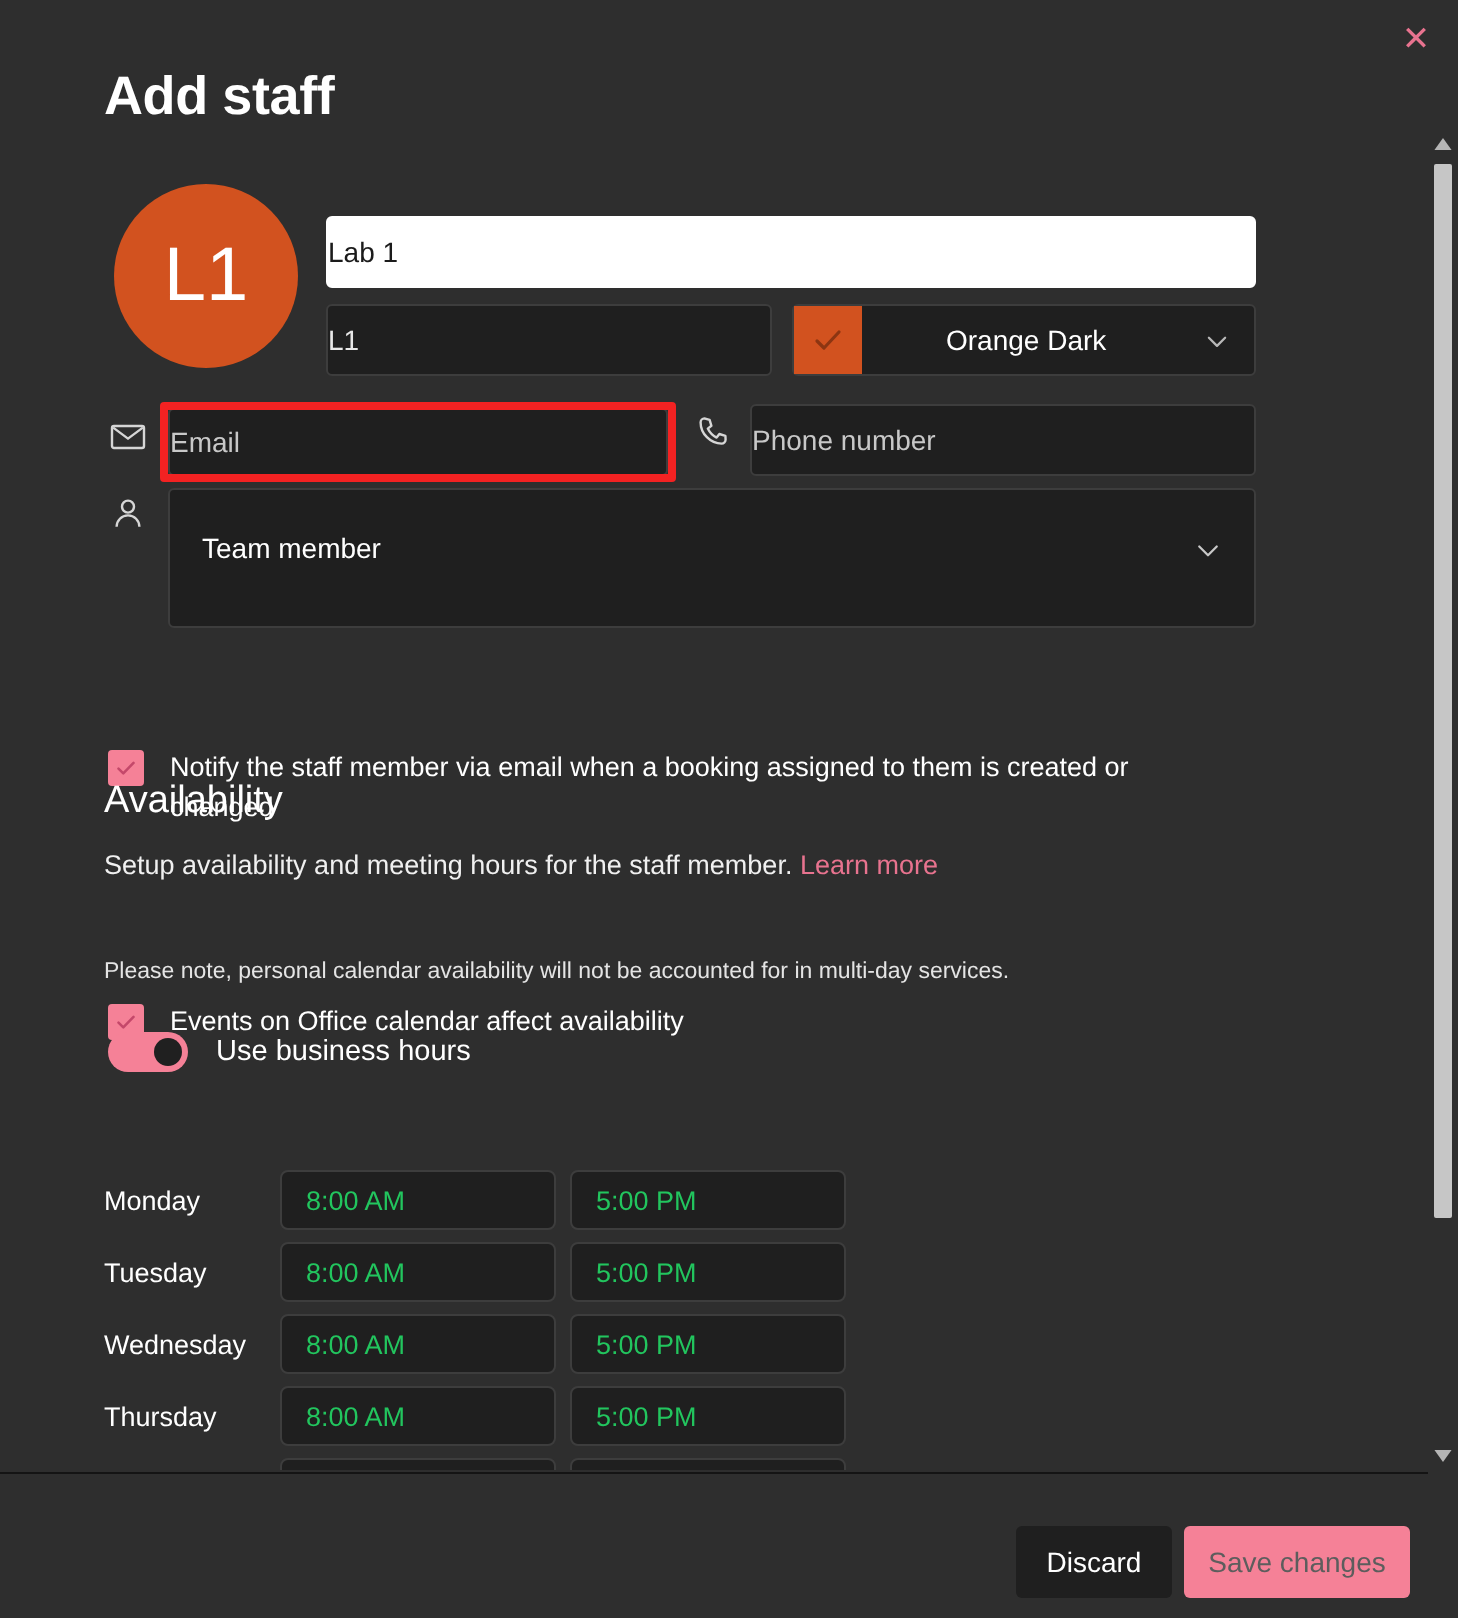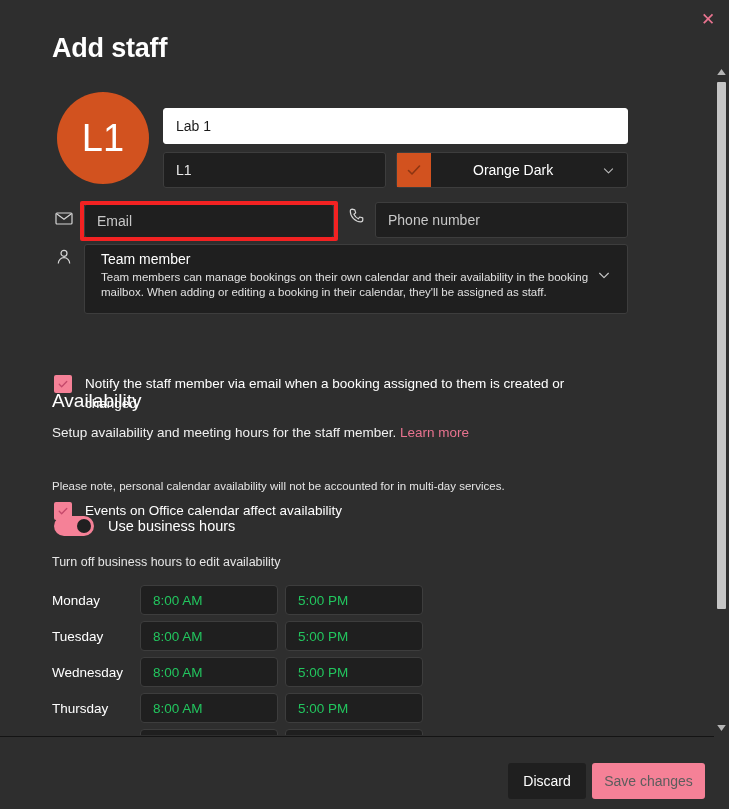--- a/index.html
+++ b/index.html
@@ -63,21 +63,21 @@
 
   
   .field {
     position: absolute;
     background: #1f1f1f;
     border: 1px solid #3d3d3d;
     border-radius: 3px;
     color: #e8e8e8;
     font-size: 14px;
     font-family: "Liberation Sans", sans-serif;
-    padding: 0 12px;
+    padding: 0 0;
     outline: none;
   }
   .field::placeholder { color: #c8c8c8; opacity: 1; }
   .field-white {
     background: #ffffff;
     border: 1px solid #ffffff;
     color: #1b1b1b;
   }
   .field-white::placeholder { color: #555; opacity: 1; }
 
@@ -379,21 +379,20 @@
     </span>
 
     <input id="fld-email" class="field" type="text" placeholder="Email" style="">
     <div class="annot-box"></div>
 
     <input id="fld-phone" class="field" type="text" placeholder="Phone number" style="">
 
     <div class="role-card">
       <span class="role-text">
         <span class="role-title" style="display:block">Team member</span>
-        <span class="role-desc" style="display:block">Team members can manage bookings on their own calendar and their availability in the booking mailbox. When adding or editing a booking in their calendar, they'll be assigned as staff.</span>
       </span>
       <span class="role-chev">
         <svg viewBox="0 0 16 16" fill="none" stroke="currentColor" stroke-width="1.3" stroke-linecap="round" stroke-linejoin="round">
             <path d="M3 6 L8 11 L13 6"></path>
           </svg>
       </span>
     </div>
 
     <div class="cb-row" id="cb-notify">
       <span class="cb">
@@ -422,21 +421,20 @@
 
     <div class="note">Please note, personal calendar availability will not be accounted for in multi-day services.</div>
 
     <div class="toggle-row">
       <span class="toggle">
         <span class="knob"></span>
       </span>
       <span class="toggle-label">Use business hours</span>
     </div>
 
-    <div class="toggle-note">Turn off business hours to edit availability</div>
 
     <div class="hours">
       <div class="hrow">
         <span class="hday">Monday</span>
         <span class="htime">8:00 AM</span>
         <span class="htime">5:00 PM</span>
       </div>
       <div class="hrow">
         <span class="hday">Tuesday</span>
         <span class="htime">8:00 AM</span>

